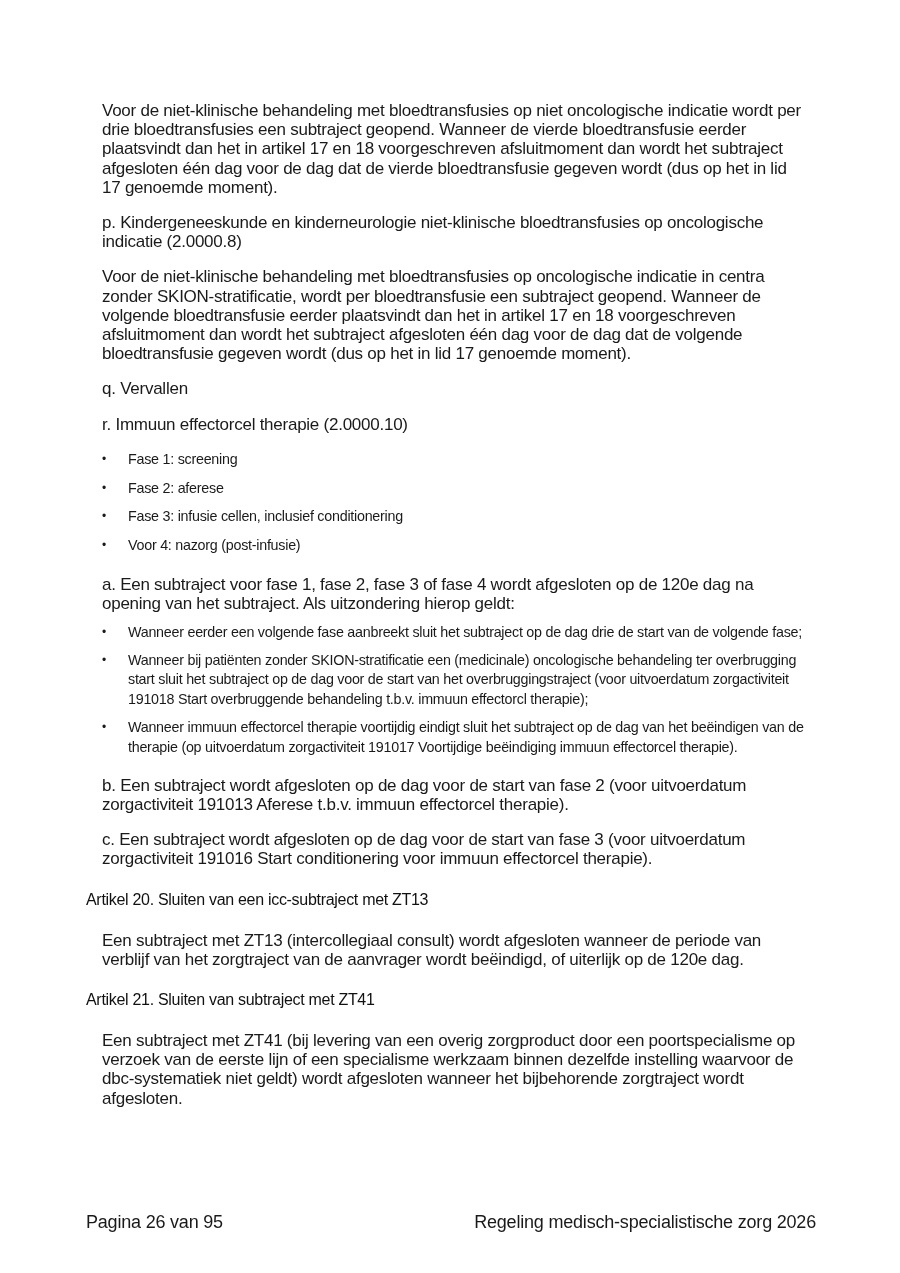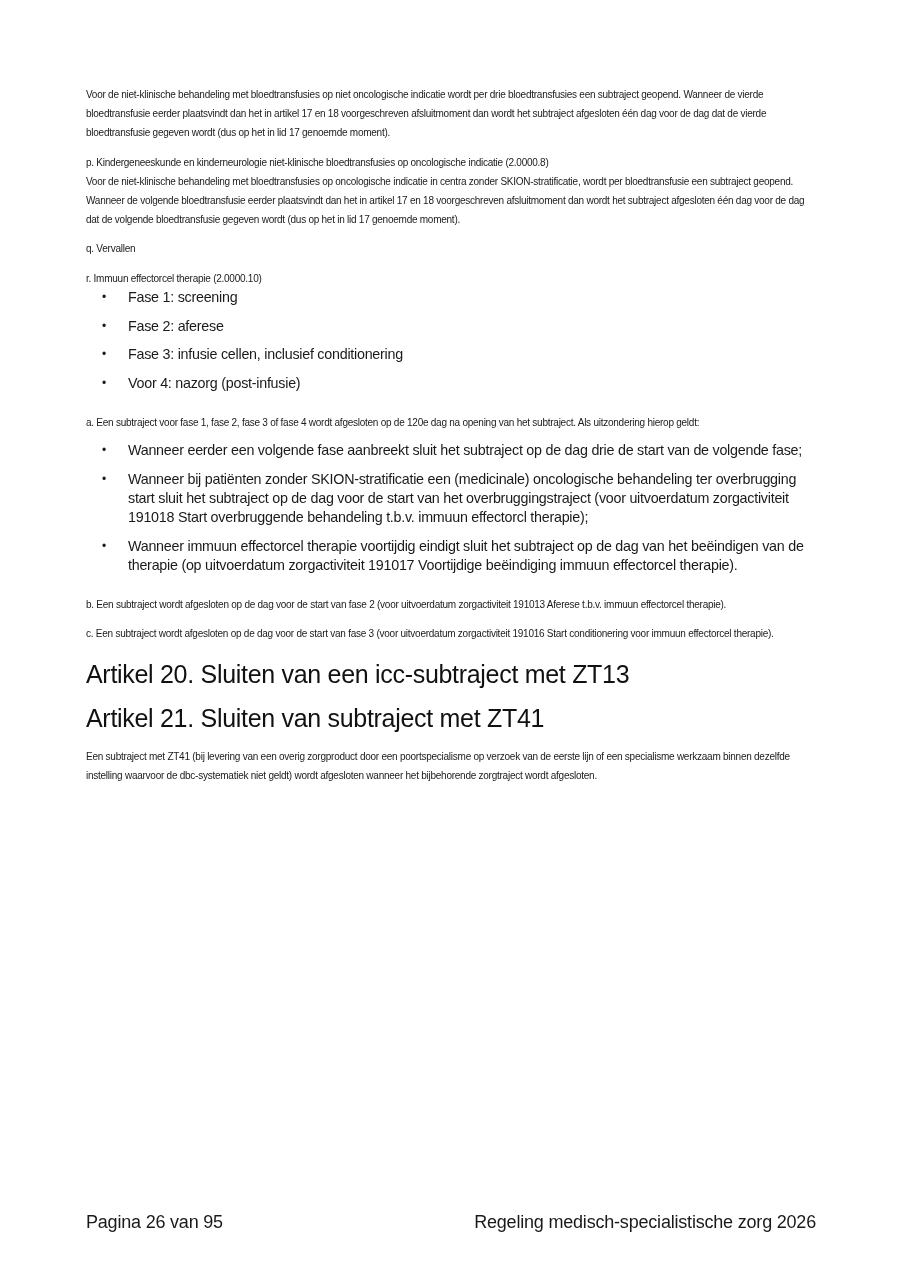--- a/index.html
+++ b/index.html
@@ -1,29 +1,29 @@
 <!DOCTYPE html>
 <html><head>
   <meta charset="utf-8">
   <style>
     html, body { margin: 0; padding: 0; background: #ffffff; }
     body {
       width: 900px; height: 1273px; position: relative; overflow: hidden;
       font-family: "Liberation Sans", sans-serif; color: #1a1a1a;
     }
     .page { position: absolute; left: 86px; top: 85px; width: 732px; }
-    p { margin: 0; font-size: 10px; line-height: 19.2px; letter-spacing: -0.25px; }
+    p { margin: 16px; font-size: 17px; line-height: 19.2px; letter-spacing: -0.25px; }
     .para { margin-bottom: 10px; }
     ul { list-style: none; margin: 0; padding: 0; }
     ul li { position: relative; padding-left: 42px; font-size: 14.3px; line-height: 19.2px; letter-spacing: -0.25px; }
     ul li .bullet { position: absolute; left: 16px; top: 0; font-size: 12px; }
     ul.phases li { margin-bottom: 9.5px; }
     ul.exceptions li { margin-bottom: 9.5px; }
     h2 {
-      margin: 0; font-weight: normal; font-size: 25px; line-height: 30px;
+      margin: 0; font-weight: normal; font-size: 16px; line-height: 30px;
       letter-spacing: -0.3px; color: #111;
     }
     .footer {
       position: absolute; left: 86px; top: 1212px; width: 730px;
       font-size: 18px; display: flex; justify-content: space-between; letter-spacing: -0.2px;
     }
   </style>
 </head>
 <body>
 
@@ -53,20 +53,21 @@
       <li><span class="bullet">•</span><span>Wanneer eerder een volgende fase aanbreekt sluit het subtraject op de dag drie de start van de volgende fase;</span></li>
       <li><span class="bullet">•</span><span>Wanneer bij patiënten zonder SKION-stratificatie een (medicinale) oncologische behandeling ter overbrugging start sluit het subtraject op de dag voor de start van het overbruggingstraject (voor uitvoerdatum zorgactiviteit 191018 Start overbruggende behandeling t.b.v. immuun effectorcl therapie);</span></li>
       <li><span class="bullet">•</span><span>Wanneer immuun effectorcel therapie voortijdig eindigt sluit het subtraject op de dag van het beëindigen van de therapie (op uitvoerdatum zorgactiviteit 191017 Voortijdige beëindiging immuun effectorcel therapie).</span></li>
     </ul>
   </div>
 
   <p class="para" style="margin-top:19px;">b. Een subtraject wordt afgesloten op de dag voor de start van fase 2 (voor uitvoerdatum zorgactiviteit 191013 Aferese t.b.v. immuun effectorcel therapie).</p>
   <p class="para" style="margin-bottom:16px;">c. Een subtraject wordt afgesloten op de dag voor de start van fase 3 (voor uitvoerdatum zorgactiviteit 191016 Start conditionering voor immuun effectorcel therapie).</p>
 
   <h2 style="margin-bottom:14px;">Artikel 20. Sluiten van een icc-subtraject met ZT13</h2>
+  <p class="para" style="margin-bottom:16px;">Een subtraject met ZT13 (intercollegiaal consult) wordt afgesloten wanneer de periode van verblijf van het zorgtraject van de aanvrager wordt beëindigd, of uiterlijk op de 120e dag.</p>
 
   <h2 style="margin-bottom:14px;">Artikel 21. Sluiten van subtraject met ZT41</h2>
   <p class="para">Een subtraject met ZT41 (bij levering van een overig zorgproduct door een poortspecialisme op verzoek van de eerste lijn of een specialisme werkzaam binnen dezelfde instelling waarvoor de dbc-systematiek niet geldt) wordt afgesloten wanneer het bijbehorende zorgtraject wordt afgesloten.</p>
 </div>
 
 <div class="footer">
   <span>Pagina 26 van 95</span>
   <span>Regeling medisch-specialistische zorg 2026</span>
 </div>
 

